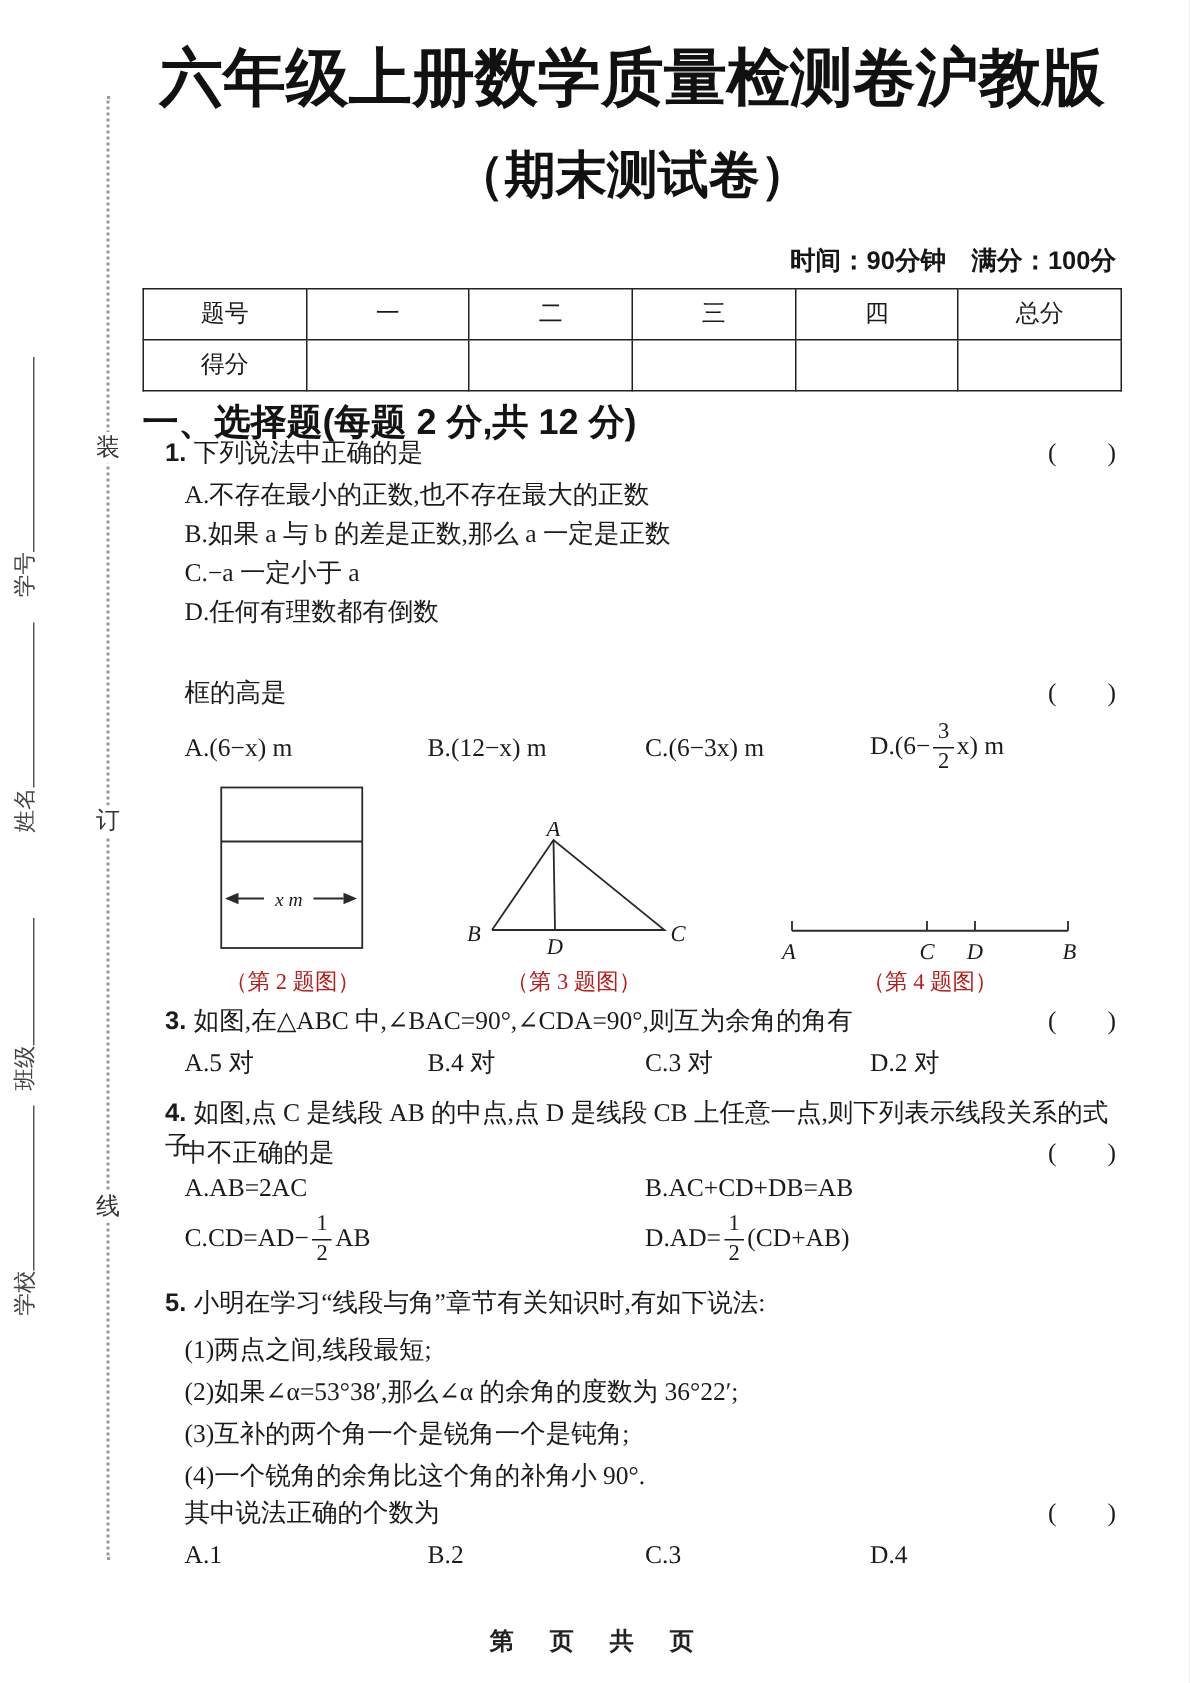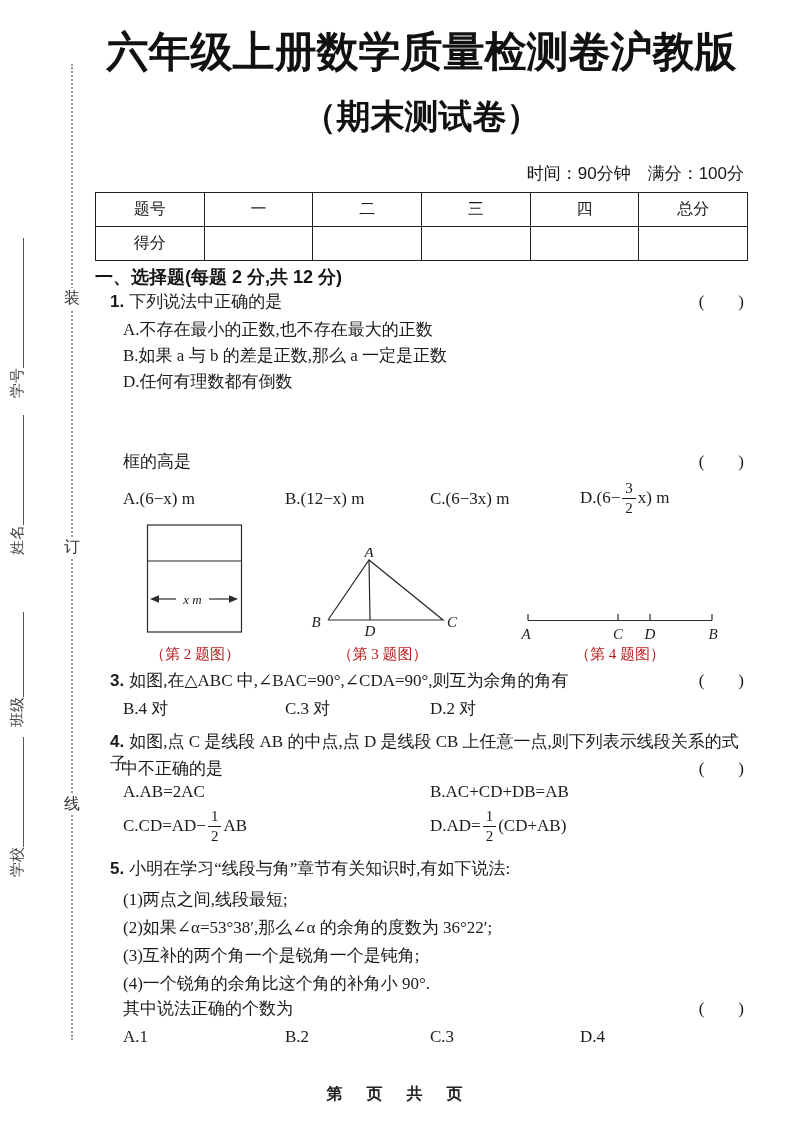--- a/index.html
+++ b/index.html
@@ -17,28 +17,28 @@
 
   
   .content{position:absolute;left:95px;top:0;width:653px;height:886px;}
 
   .title{position:absolute;top:24px;left:0;right:0;text-align:center;
          font-size:42px;font-weight:bold;letter-spacing:0px;
          font-family:"Liberation Sans","DejaVu Sans",sans-serif;color:#111;}
   .subtitle{position:absolute;top:94px;left:0;right:0;text-align:center;
             font-size:34px;font-weight:bold;
             font-family:"Liberation Sans","DejaVu Sans",sans-serif;color:#111;}
-  .examinfo{position:absolute;top:162px;right:4px;font-size:17px;font-weight:normal;
+  .examinfo{position:absolute;top:162px;right:4px;font-size:17px;font-weight:bold;
             font-family:"Liberation Sans","DejaVu Sans",sans-serif;color:#161616;}
 
   table.score{position:absolute;top:192px;left:0;width:653px;border-collapse:collapse;
               table-layout:fixed;font-size:16px;border-radius:20px;}
   table.score td{border:1.5px solid #222;height:33px;text-align:center;padding:0;}
 
-  .section-title{position:absolute;top:265px;left:0;font-size:18px;font-weight:bold;
+  .section-title{position:absolute;top:265px;left:0;font-size:24px;font-weight:bold;
                  font-family:"Liberation Sans","DejaVu Sans",sans-serif;color:#141414;}
 
   .q-line{position:absolute;left:15px;right:4px;display:flex;justify-content:space-between;
           font-size:17px;line-height:22px;}
   .q-cont{position:absolute;left:28px;right:4px;font-size:17px;line-height:22px;}
   .qno{font-weight:bold;font-family:"Liberation Sans","DejaVu Sans",sans-serif;margin-right:5px;}
   .bracket{white-space:pre;flex:none;}
   .stacked div{height:26px;line-height:26px;}
   .stk28 div{height:28px;line-height:28px;}
   .opts4{display:flex;}
@@ -122,20 +122,21 @@
 
     <div class="section-title">一、选择题(每题 2 分,共 12 分)</div>
 
     <div class="q-line" style="top:291px">
       <span><span class="qno">1.</span><span>下列说法中正确的是</span></span>
       <span class="bracket">(　　)</span>
     </div>
     <div class="q-cont stacked" style="top:317px">
       <div>A.不存在最小的正数,也不存在最大的正数</div>
       <div>B.如果 a 与 b 的差是正数,那么 a 一定是正数</div>
+      <div>C.−a 一定小于 a</div>
       <div>D.任何有理数都有倒数</div>
     </div>
 
     <div class="q-line" style="top:451px">
       <span style="margin-left:13px">框的高是</span>
       <span class="bracket">(　　)</span>
     </div>
     <div class="q-cont opts4 vcen" style="top:478px">
       <span>A.(6−x) m</span>
       <span>B.(12−x) m</span>
@@ -178,20 +179,21 @@
         <text x="205" y="33" text-anchor="middle">B</text>
       </svg>
       <div class="fig-cap" style="left:440px;width:170px">（第 4 题图）</div>
     </div>
 
     <div class="q-line" style="top:670px">
       <span><span class="qno">3.</span><span>如图,在△ABC 中,∠BAC=90°,∠CDA=90°,则互为余角的角有</span></span>
       <span class="bracket">(　　)</span>
     </div>
     <div class="q-cont opts4" style="top:698px">
+      <span>A.5 对</span>
       <span>B.4 对</span>
       <span>C.3 对</span>
       <span>D.2 对</span>
     </div>
 
     <div class="q-line" style="top:731px">
       <span><span class="qno">4.</span><span>如图,点 C 是线段 AB 的中点,点 D 是线段 CB 上任意一点,则下列表示线段关系的式子</span></span>
     </div>
     <div class="q-line" style="top:758px">
       <span style="margin-left:11px">中不正确的是</span>

